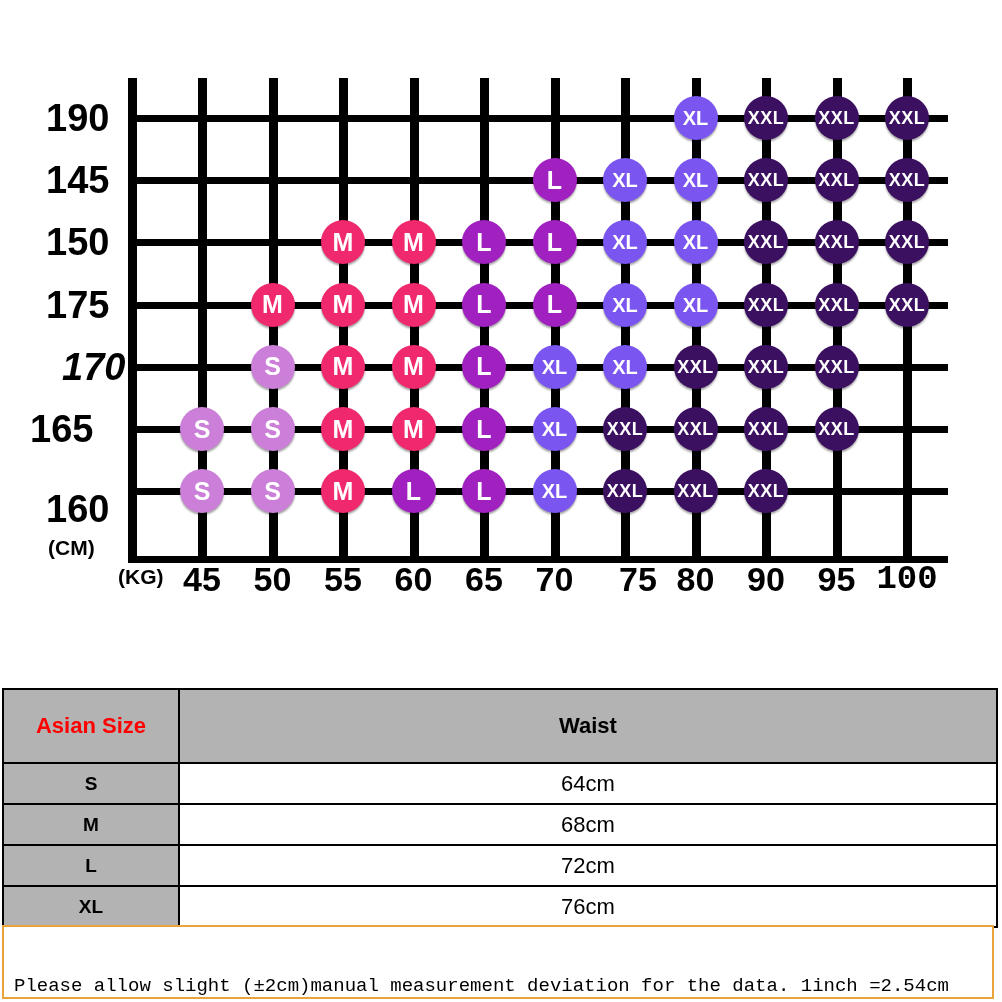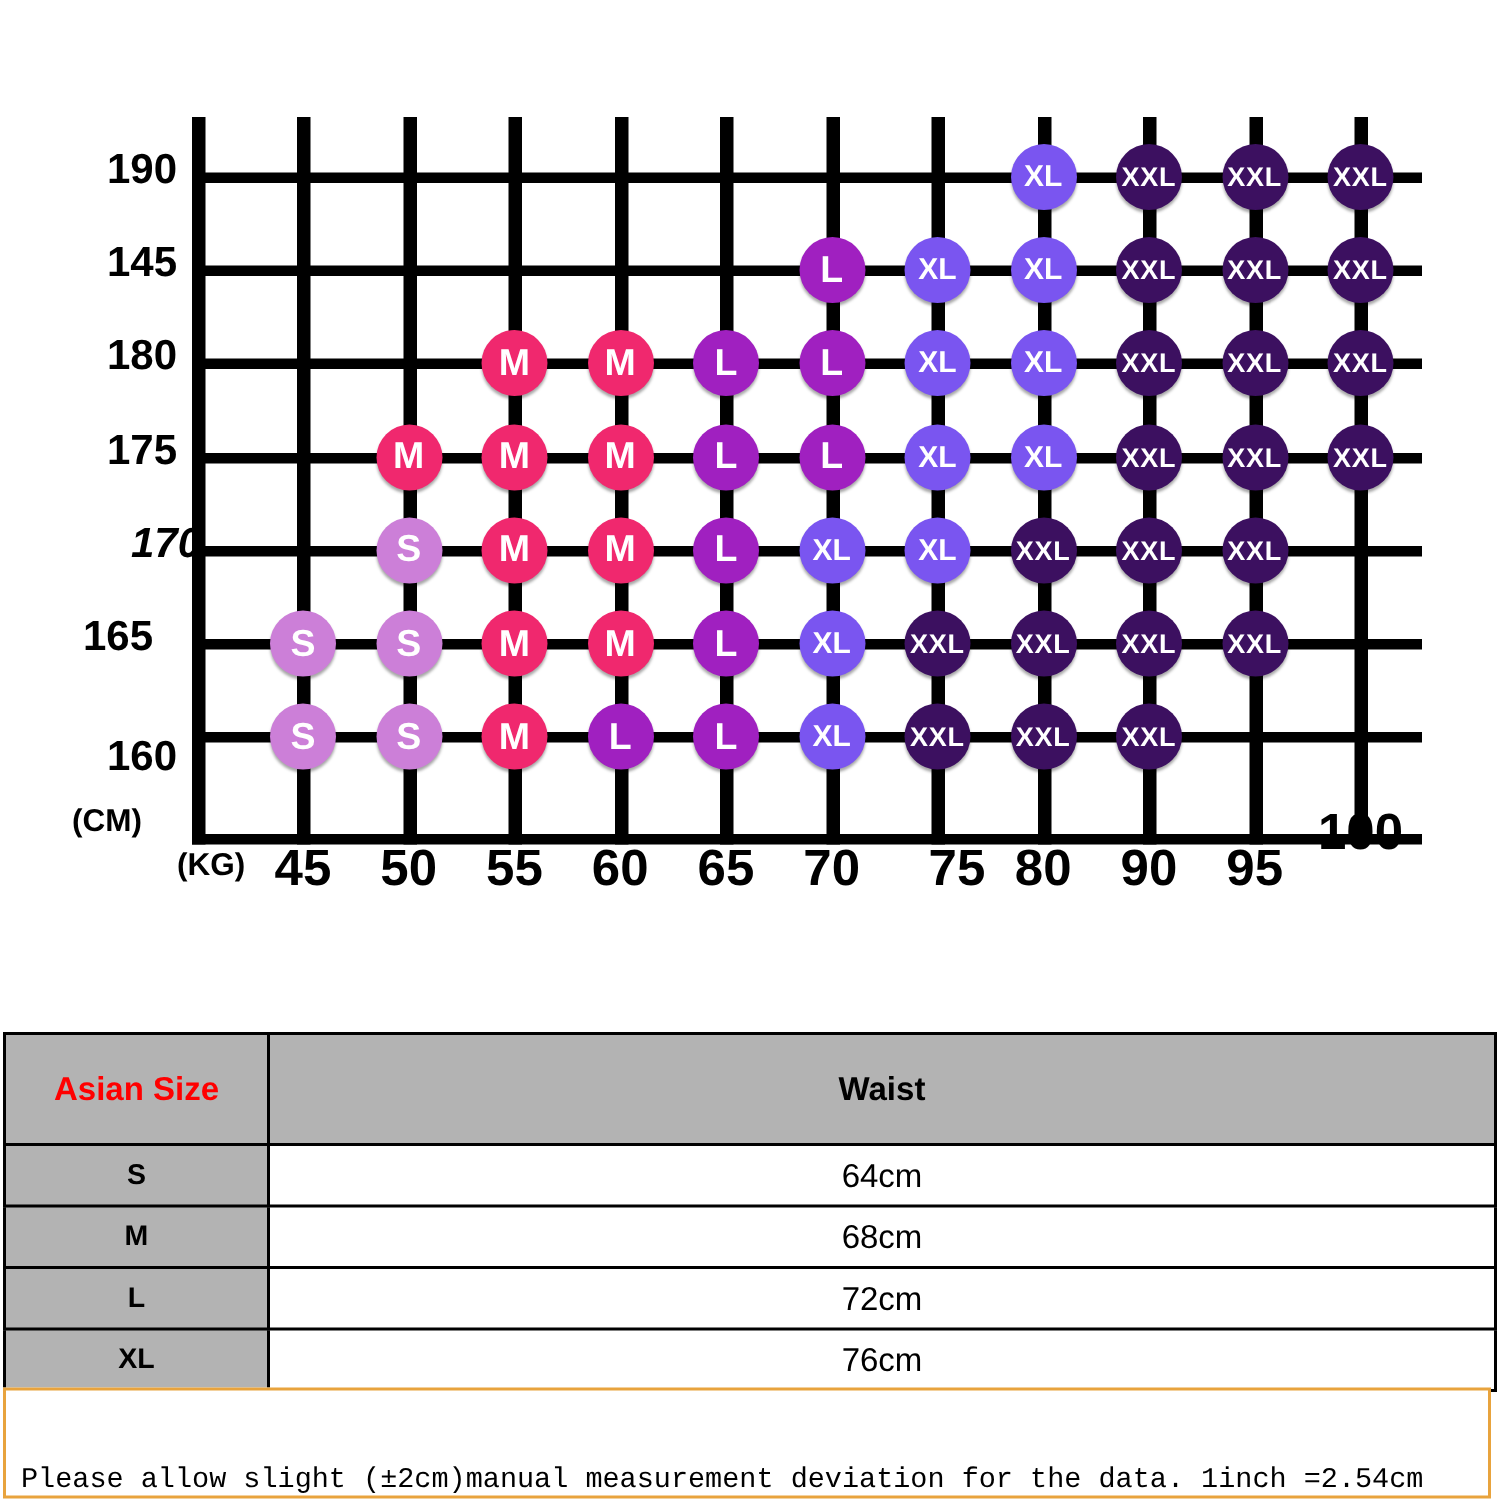--- a/index.html
+++ b/index.html
@@ -21,21 +21,21 @@
   .h-line{height:7px;}
   .v-line{width:9px;}
 
   .axis-label{
     position:absolute;
     font-family:"Liberation Sans", sans-serif;
     font-weight:700;
     color:#000;
     white-space:nowrap;
   }
-  .y-tick{font-size:28px;text-align:right;}
+  .y-tick{font-size:38px;}
   .x-tick{font-size:34px;text-align:center;}
   .unit-label{font-size:21px;font-weight:700;}
 
   .dot{
     position:absolute;
     width:44px;height:44px;
     border-radius:50%;
     display:flex;
     align-items:center;
     justify-content:center;
@@ -126,38 +126,38 @@
       <div class="grid-line v-line" style="left: 550.5px; top: 78px; height: 485px;"></div>
       <div class="grid-line v-line" style="left: 621px; top: 78px; height: 485px;"></div>
       <div class="grid-line v-line" style="left: 691.5px; top: 78px; height: 485px;"></div>
       <div class="grid-line v-line" style="left: 762px; top: 78px; height: 485px;"></div>
       <div class="grid-line v-line" style="left: 832.5px; top: 78px; height: 485px;"></div>
       <div class="grid-line v-line" style="left: 903px; top: 78px; height: 485px;"></div>
     </div>
   <div id="y-ticks">
       <div class="axis-label y-tick" style="left: 46px; width: 72px; top: 97px;">190</div>
       <div class="axis-label y-tick" style="left: 46px; width: 72px; top: 159.2px;">145</div>
-      <div class="axis-label y-tick" style="left: 46px; width: 72px; top: 221.4px;">180</div>
+      <div class="axis-label y-tick" style="left: 46px; width: 72px; top: 221.4px;">150</div>
       <div class="axis-label y-tick" style="left: 46px; width: 72px; top: 283.6px;">175</div>
       <div class="axis-label y-tick" style="left: 62px; width: 72px; top: 345.8px; font-style: italic;">170</div>
       <div class="axis-label y-tick" style="left: 30px; width: 72px; top: 408px;">165</div>
       <div class="axis-label y-tick" style="left: 46px; width: 72px; top: 488px;">160</div>
     </div>
   <div id="x-ticks">
       <div class="axis-label x-tick" style="left: 164px; width: 76px; top: 560px;">45</div>
       <div class="axis-label x-tick" style="left: 234.5px; width: 76px; top: 560px;">50</div>
       <div class="axis-label x-tick" style="left: 305px; width: 76px; top: 560px;">55</div>
       <div class="axis-label x-tick" style="left: 375.5px; width: 76px; top: 560px;">60</div>
       <div class="axis-label x-tick" style="left: 446px; width: 76px; top: 560px;">65</div>
       <div class="axis-label x-tick" style="left: 516.5px; width: 76px; top: 560px;">70</div>
       <div class="axis-label x-tick" style="left: 600px; width: 76px; top: 560px;">75</div>
       <div class="axis-label x-tick" style="left: 657.5px; width: 76px; top: 560px;">80</div>
       <div class="axis-label x-tick" style="left: 728px; width: 76px; top: 560px;">90</div>
       <div class="axis-label x-tick" style="left: 798.5px; width: 76px; top: 560px;">95</div>
-      <div class="axis-label x-tick" style="left: 869px; width: 76px; top: 536px;">100</div>
+      <div class="axis-label x-tick" style="left: 869px; width: 76px; top: 560px; font-family: Liberation Mono, monospace;">100</div>
     </div>
   <div class="axis-label unit-label" style="left:48px;top:536px;">(CM)</div>
   <div class="axis-label unit-label" style="left:118px;top:565px;">(KG)</div>
   <div id="dots">
       <div class="dot sz-XL" style="left: 673.5px; top: 96px; background: rgb(122, 85, 240);">XL</div>
       <div class="dot sz-XXL" style="left: 744px; top: 96px; background: rgb(60, 16, 96);">XXL</div>
       <div class="dot sz-XXL" style="left: 814.5px; top: 96px; background: rgb(60, 16, 96);">XXL</div>
       <div class="dot sz-XXL" style="left: 885px; top: 96px; background: rgb(60, 16, 96);">XXL</div>
       <div class="dot sz-L" style="left: 532.5px; top: 158.2px; background: rgb(160, 32, 192);">L</div>
       <div class="dot sz-XL" style="left: 603px; top: 158.2px; background: rgb(122, 85, 240);">XL</div>

